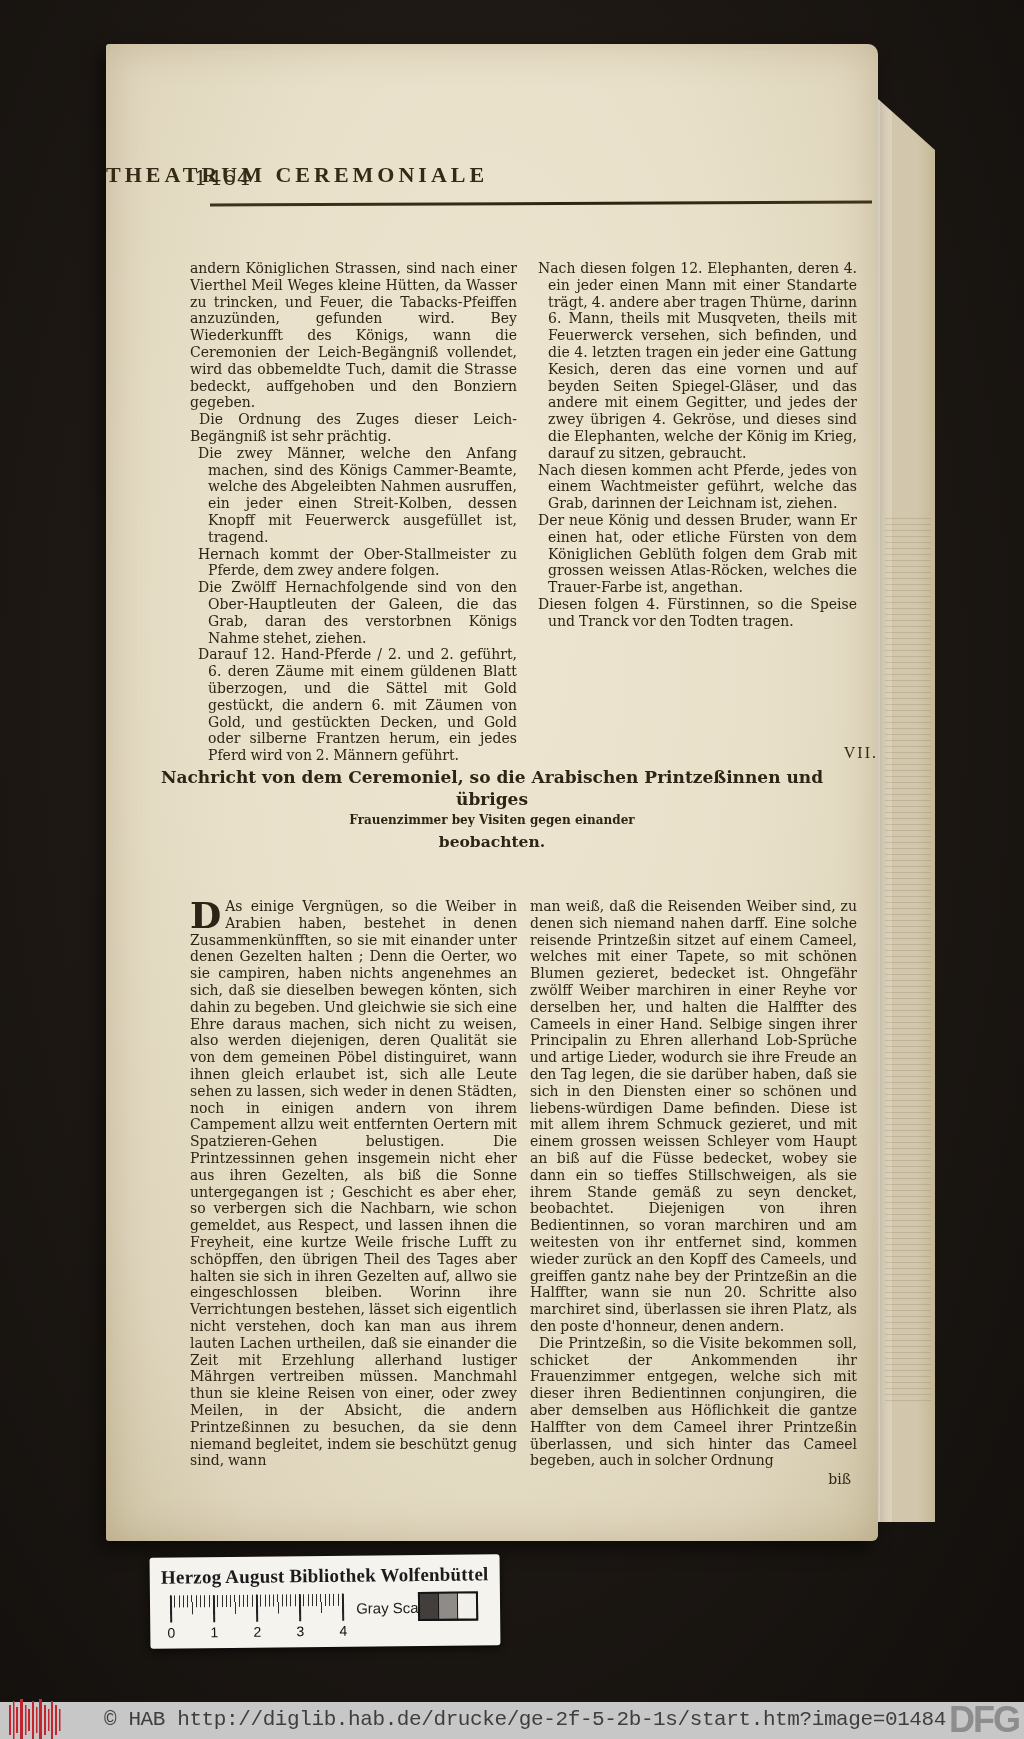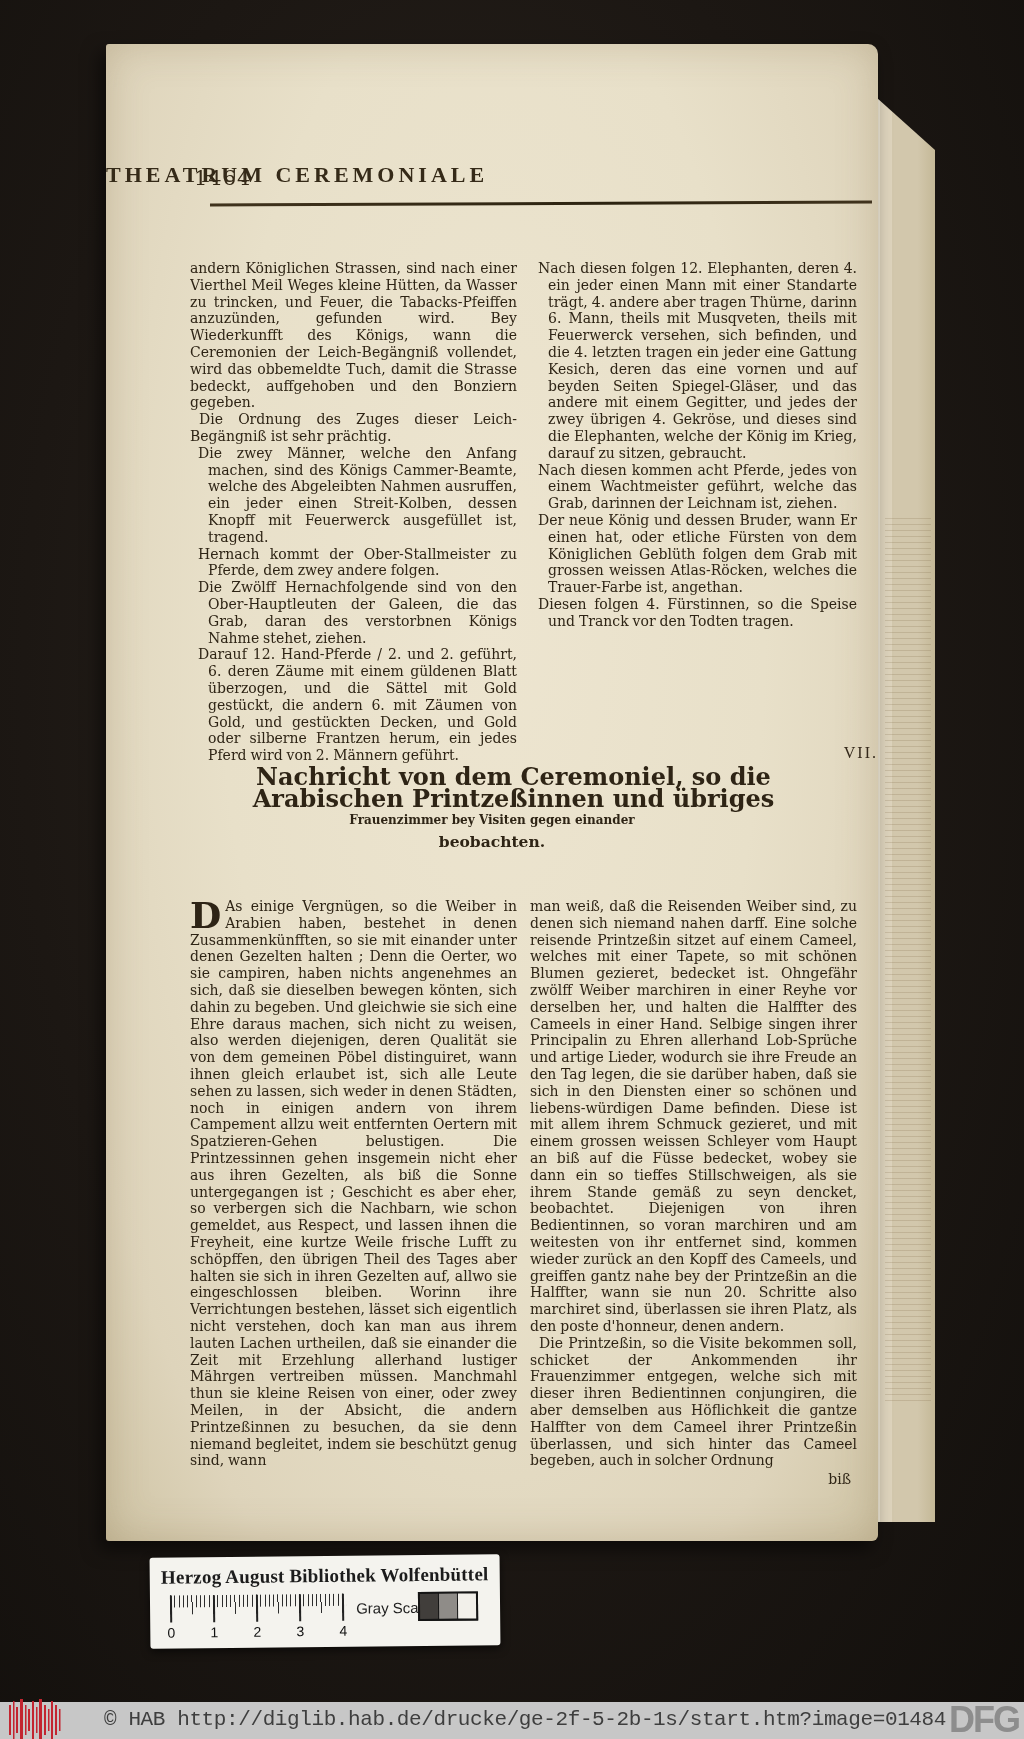--- a/index.html
+++ b/index.html
@@ -59,21 +59,21 @@
   }
   .col p.hang { padding-left: 18px; text-indent: -10px; }
   .col p.indent { text-indent: 9px; }
 
   .sec-numeral {
     position: absolute; left: 0; top: 700px; width: 100%;
     text-align: right; font-size: 16px; letter-spacing: 2px; color: #33281a;
     font-family: "Liberation Serif", serif;
   }
   .sec-heading { position: absolute; left: 40px; top: 722px; width: 692px; text-align: center; color: #2e2415; }
-  .sec-heading .h1 { font-size: 24px; font-weight: bold; line-height: 22px; margin-left: 43px; }
+  .sec-heading .h1 { font-size: 17px; font-weight: bold; line-height: 22px; }
   .sec-heading .h2 { font-size: 12px; font-weight: bold; line-height: 21px; }
   .sec-heading .h3 { font-size: 15.5px; font-weight: bold; line-height: 21px; }
 
   .dropcap {
     float: left; font-size: 36px; line-height: 30px; font-weight: bold;
     padding: 2px 4px 0 0; color: #2e2415;
   }
   .catchword { text-align: right; font-size: 14px; padding-right: 6px; margin-top: 2px; }
 
   

